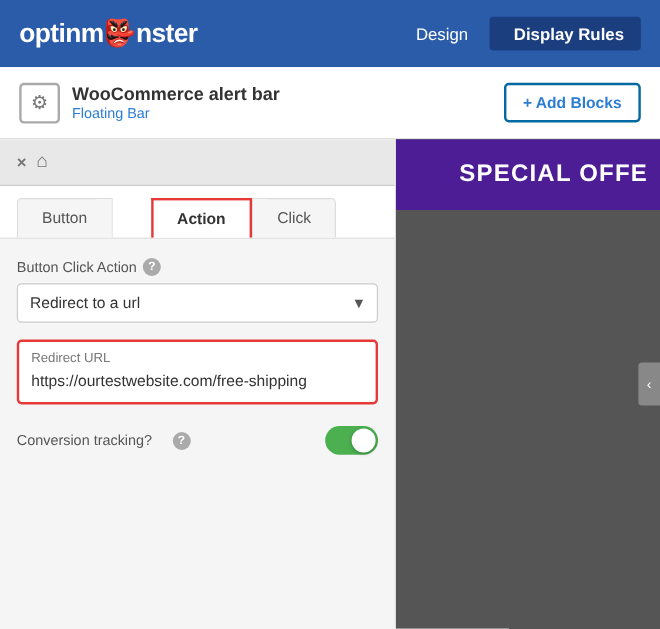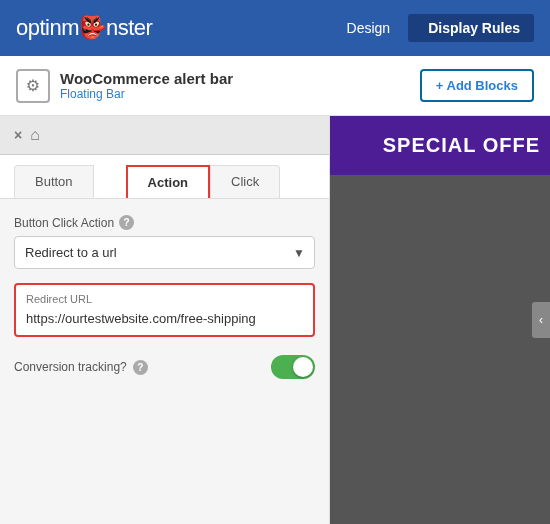--- a/index.html
+++ b/index.html
@@ -10,21 +10,21 @@
       background: #2b5caa;
       display: flex;
       align-items: center;
       justify-content: space-between;
       padding: 0 16px;
       height: 56px;
     }
     .logo {
       color: white;
       font-size: 22px;
-      font-weight: normal;
+      font-weight: bold;
       letter-spacing: -0.5px;
     }
     .logo span.green { color: #4caf50; }
     .header-nav {
       display: flex;
       gap: 4px;
     }
     .header-nav button {
       background: transparent;
       border: none;
@@ -239,21 +239,21 @@
       display: flex;
       align-items: center;
       justify-content: space-between;
       padding: 4px 0;
     }
     .conversion-label {
       font-size: 12px;
       color: #555;
       display: flex;
       align-items: center;
-      gap: 6px;
+      gap: 17px;
     }
     
     .toggle {
       width: 44px;
       height: 24px;
       background: #4caf50;
       border-radius: 12px;
       position: relative;
       cursor: pointer;
     }

